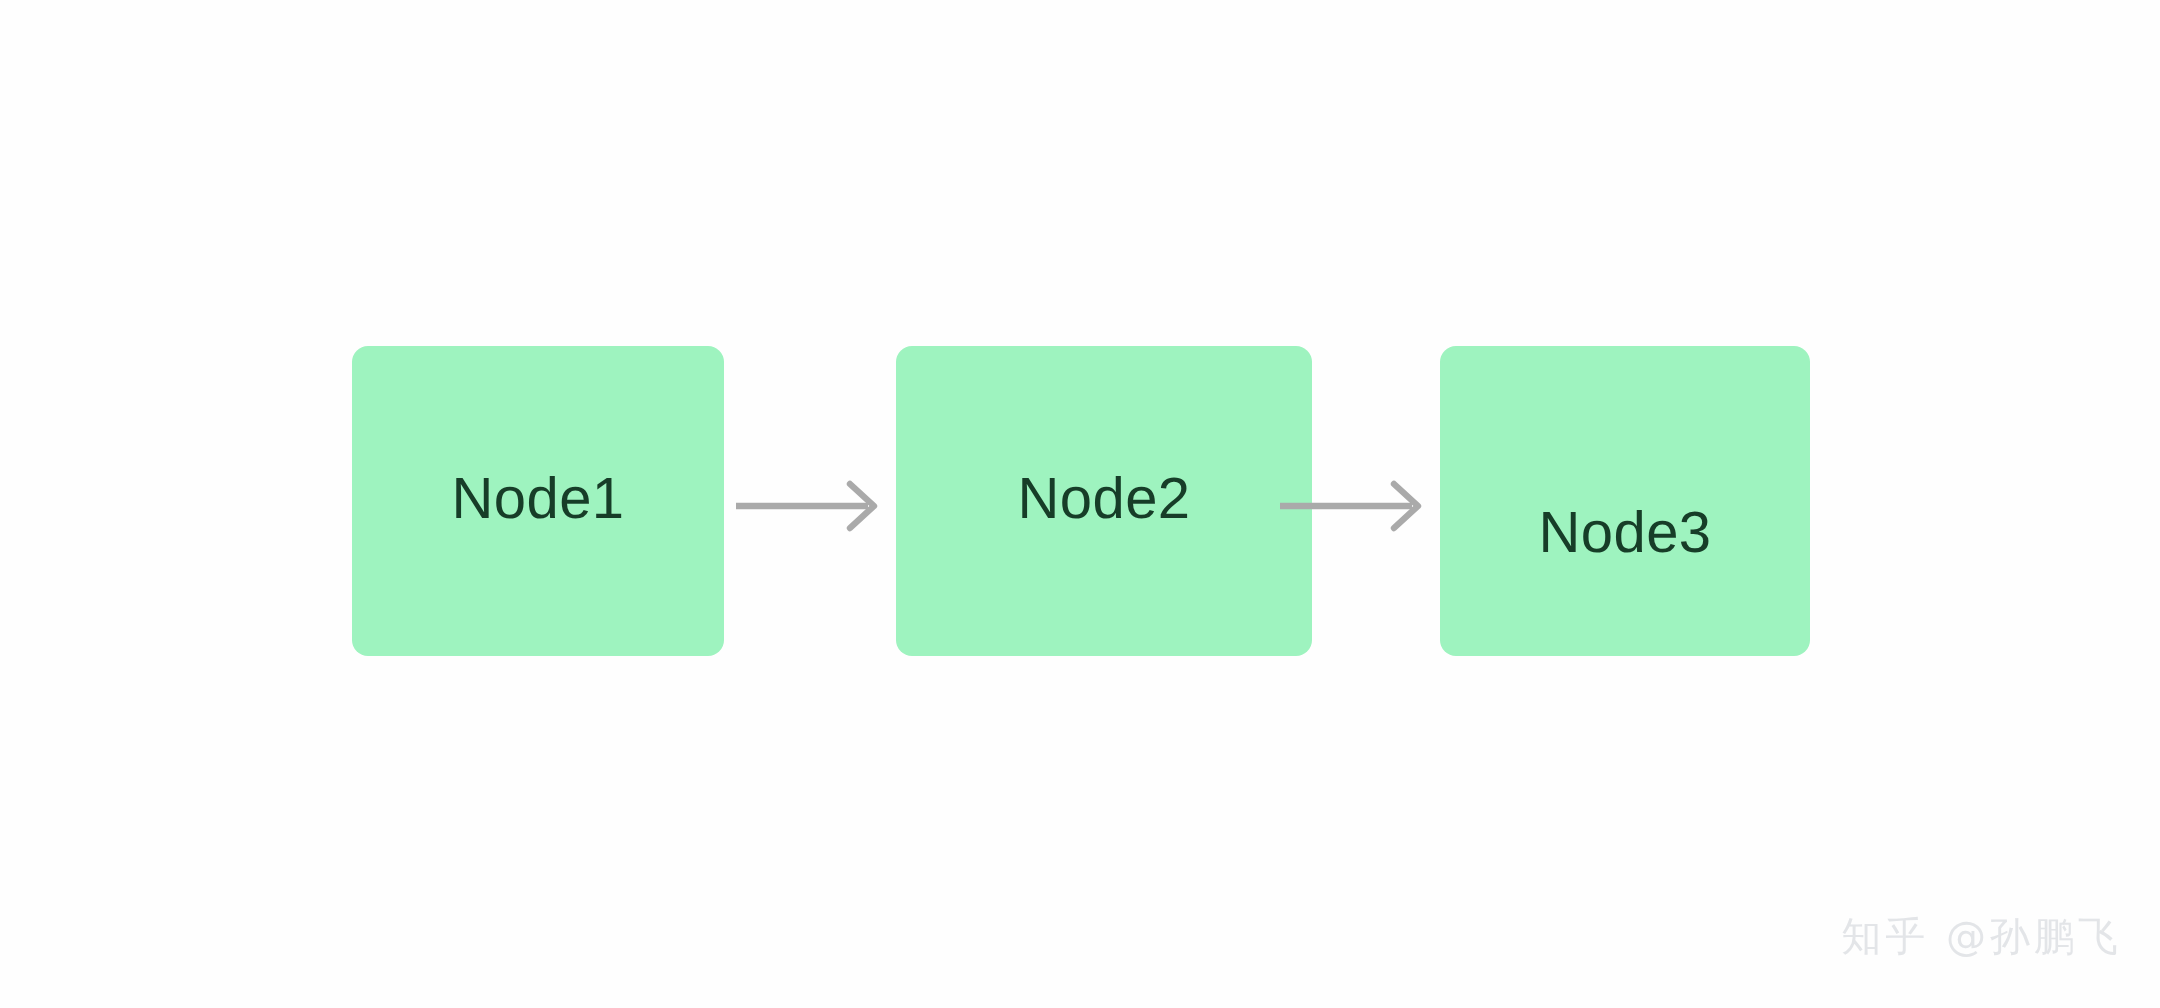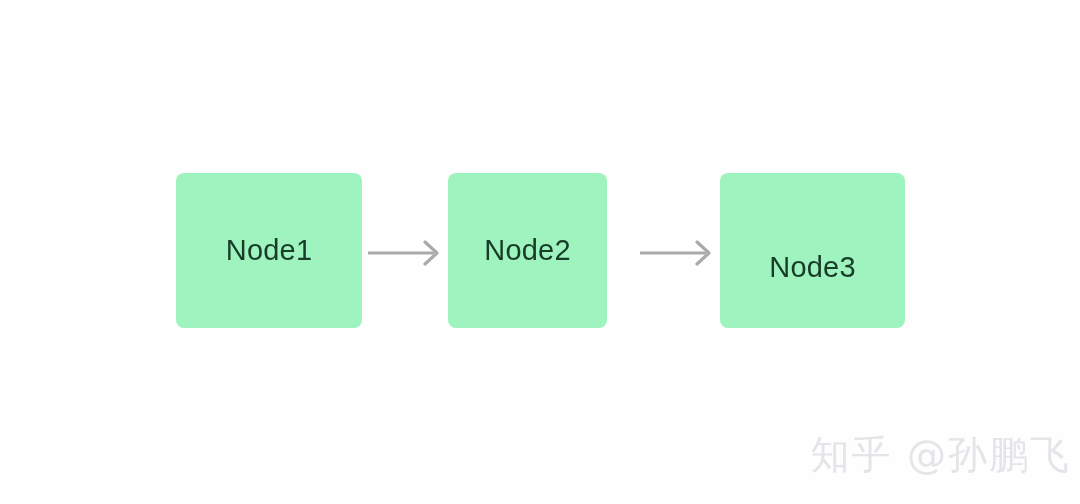--- a/index.html
+++ b/index.html
@@ -36,23 +36,23 @@
   }
   .edge {
     position: absolute;
   }
   .edge svg {
     display: block;
     overflow: visible;
   }
   #watermark {
     position: absolute;
-    right: 9px;
+    right: 19px;
     bottom: 22px;
-    font-size: 39px;
+    font-size: 20px;
     letter-spacing: 2px;
     color: #e3e5e8;
     font-family: "DejaVu Sans", "Liberation Sans", sans-serif;
     white-space: nowrap;
     user-select: none;
   }
 </style>
 </head>
 <body>
 
@@ -62,21 +62,21 @@
     <span class="node-label" style="color:#173d28;">Node1</span>
   </div>
 
   <div class="edge" id="edge-1" style="left:368px; top:238px; width:78px; height:30px;">
     <svg width="78" height="30" viewBox="0 0 78 30">
       <line x1="0" y1="15" x2="66" y2="15" stroke="#aaaaaa" stroke-width="3.2" stroke-linecap="butt"></line>
       <polyline points="57,4 69,15 57,26" fill="none" stroke="#aaaaaa" stroke-width="3.2" stroke-linecap="round" stroke-linejoin="round"></polyline>
     </svg>
   </div>
 
-  <div class="node" id="node-2" style="left:448px; top:173px; width:159px; height:155px; background:#9ef3bf;">
+  <div class="node" id="node-2" style="left:448px; top:173px; width:208px; height:155px; background:#9ef3bf;">
     <span class="node-label" style="color:#173d28;">Node2</span>
   </div>
 
   <div class="edge" id="edge-2" style="left:640px; top:238px; width:78px; height:30px;">
     <svg width="78" height="30" viewBox="0 0 78 30">
       <line x1="0" y1="15" x2="66" y2="15" stroke="#aaaaaa" stroke-width="3.2" stroke-linecap="butt"></line>
       <polyline points="57,4 69,15 57,26" fill="none" stroke="#aaaaaa" stroke-width="3.2" stroke-linecap="round" stroke-linejoin="round"></polyline>
     </svg>
   </div>
 

